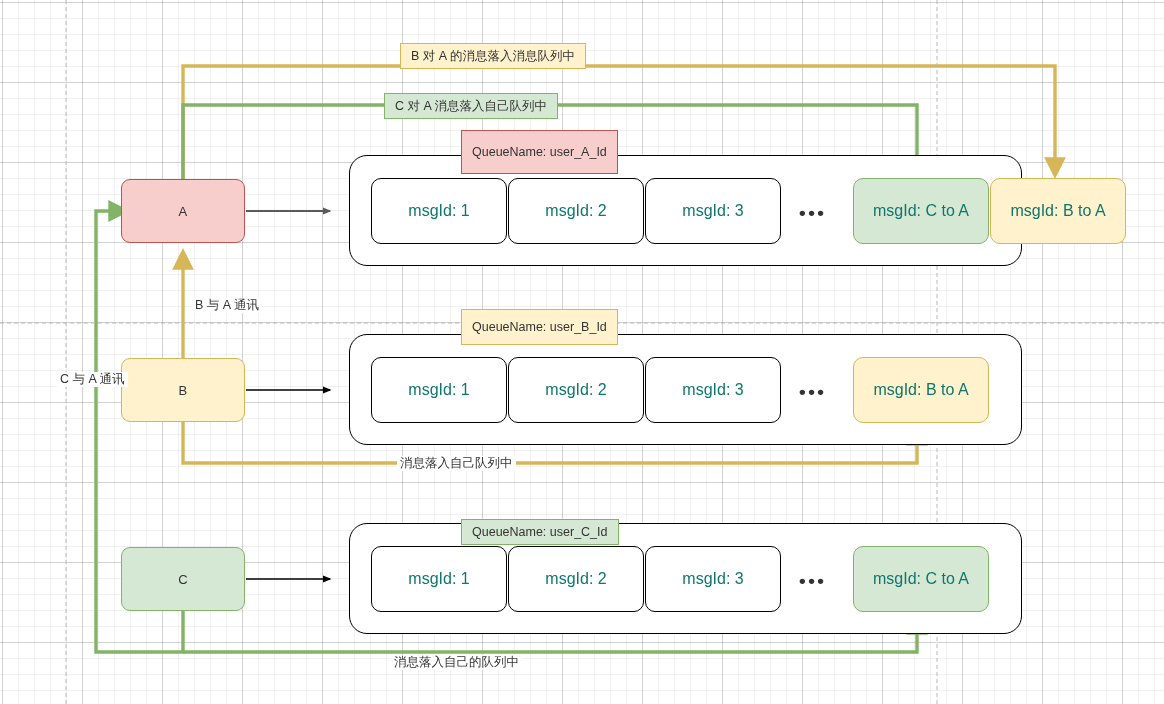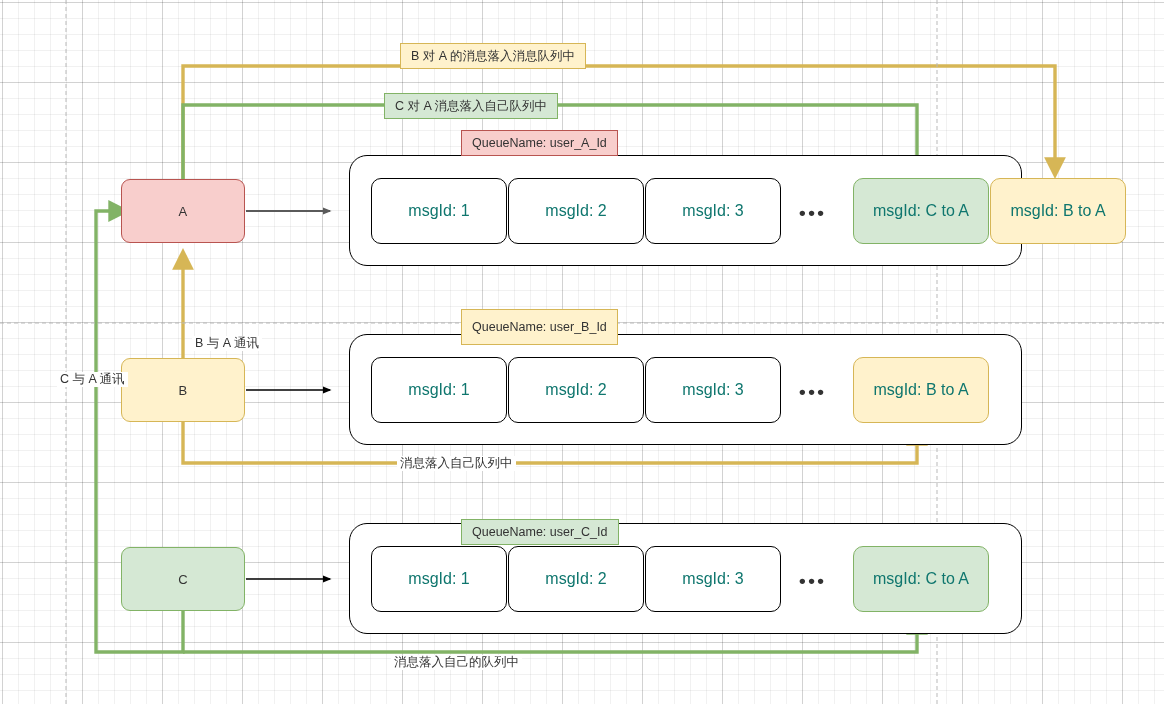--- a/index.html
+++ b/index.html
@@ -200,21 +200,21 @@
   </div>
   <div class="dots" style="left:799px; top:203px;">
     <span>•••</span>
   </div>
   <div class="msg msg-green" style="left:853px; top:178px;">
     <span>msgId:  C to A</span>
   </div>
   <div class="msg msg-yellow" style="left:990px; top:178px;">
     <span>msgId:  B to A</span>
   </div>
-  <div class="chip chip-red" style="left:461px; top:130px; height:26px;">
+  <div class="chip chip-red" style="left:461px; top:130px; height:44px;">
     <span>QueueName:  user_A_Id</span>
   </div>
 
   <div class="queue" style="left:349px; top:334px; width:673px; height:111px;"></div>
   <div class="msg" style="left:371px; top:357px;">
     <span>msgId:  1</span>
   </div>
   <div class="msg" style="left:508px; top:357px;">
     <span>msgId:  2</span>
   </div>
@@ -250,21 +250,21 @@
   <div class="chip chip-green" style="left:461px; top:519px; height:26px;justify-content:flex-end;">
     <span>QueueName:  user_C_Id</span>
   </div>
 
   <div class="chip chip-yellow" style="left:384px; top:43px; height:26px;margin-left:16px;">
     <span>B 对 A 的消息落入消息队列中</span>
   </div>
   <div class="chip chip-green" style="left:384px; top:93px; height:26px;">
     <span>C 对 A 消息落入自己队列中</span>
   </div>
-  <div class="plain-label boxed-white" style="left:192px; top:298px;margin-top:38px;">
+  <div class="plain-label boxed-white" style="left:192px; top:298px;">
     <span>B 与 A 通讯</span>
   </div>
   <div class="plain-label boxed-white" style="left:17px; top:372px;margin-left:40px;">
     <span>C 与 A 通讯</span>
   </div>
   <div class="plain-label boxed-white" style="left:397px; top:456px;">
     <span>消息落入自己队列中</span>
   </div>
   <div class="plain-label boxed-white" style="left:391px; top:655px;">
     <span>消息落入自己的队列中</span>

